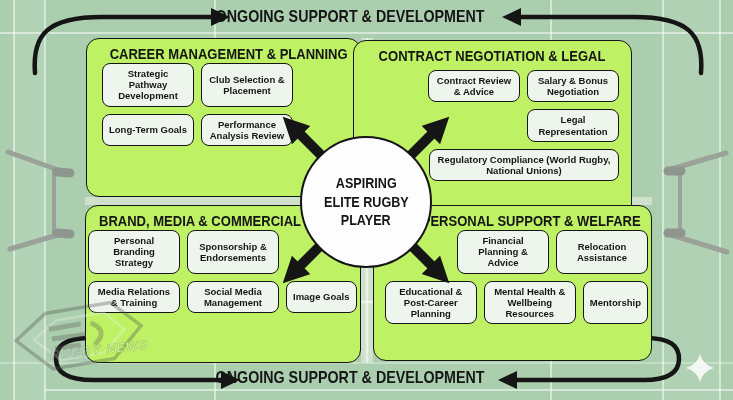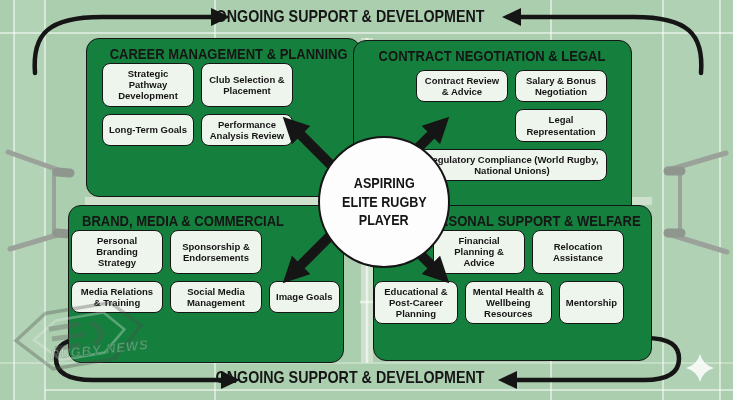--- a/index.html
+++ b/index.html
@@ -14,50 +14,50 @@
   #fg-svg{z-index:5;pointer-events:none;}
   .banner{
     position:absolute;left:0;width:701px;text-align:center;z-index:3;
     font-weight:bold;font-size:17px;white-space:nowrap;
   }
   #banner-top{top:7px;}
   #banner-bottom{top:368px;}
   .cond{display:inline-block;transform:scaleX(.84);transform-origin:50% 50%;}
   .panel{
     position:absolute;z-index:2;box-sizing:border-box;
-    background:#15803d;border:1.6px solid #151515;border-radius:13px;
+    background:#bef264;border:1.6px solid #151515;border-radius:13px;
   }
   #q-career{left:86px;top:38px;width:275px;height:159px;}
   #q-contract{left:353px;top:40px;width:279px;height:202px;}
-  #q-brand{left:68px;top:205px;width:276px;height:158px;}
+  #q-brand{left:85px;top:205px;width:276px;height:158px;}
   #q-welfare{left:373px;top:205px;width:279px;height:156px;}
   .q-title{
     font-weight:bold;font-size:15.5px;text-align:center;margin-top:6px;
     white-space:nowrap;
   }
   #q-brand .q-title{text-align:left;padding-left:13px;}
   #q-brand .q-title .cond{transform-origin:0 50%;}
   #q-welfare .q-title{text-align:right;padding-right:10px;}
   #q-welfare .q-title .cond{transform-origin:100% 50%;}
   .q-rows{display:flex;flex-direction:column;gap:7px;margin-top:0;}
   .q-row{display:flex;gap:7px;align-items:stretch;justify-content:flex-start;}
   #q-career .q-rows{padding-left:15px;}
   #q-brand .q-rows{padding-left:2px;}
   #q-contract .q-row,#q-welfare .q-row{justify-content:flex-end;}
-  #q-contract .q-rows{padding-right:24px;margin-top:5px;}
-  #q-welfare .q-rows{padding-right:27px;}
+  #q-contract .q-rows{padding-right:12px;margin-top:5px;}
+  #q-welfare .q-rows{padding-right:3px;}
   .box{
     box-sizing:border-box;max-width:92px;
     background:#eef5ec;border:1.5px solid #151515;border-radius:8px;
     padding:4px 6px;font-size:9.5px;font-weight:bold;line-height:1.18;
     text-align:center;display:flex;align-items:center;justify-content:center;
   }
   .box.wide{max-width:190px;}
   #center-circle{
-    position:absolute;left:318px;top:136px;width:128px;height:128px;z-index:7;
+    position:absolute;left:300px;top:136px;width:128px;height:128px;z-index:7;
     background:#fdfdfd;border:2.6px solid #151515;border-radius:50%;
     display:flex;flex-direction:column;align-items:center;justify-content:center;
     font-weight:bold;font-size:15px;line-height:1.25;text-align:center;
   }
 </style>
 </head>
 <body>
 
 <div id="stage">
 

